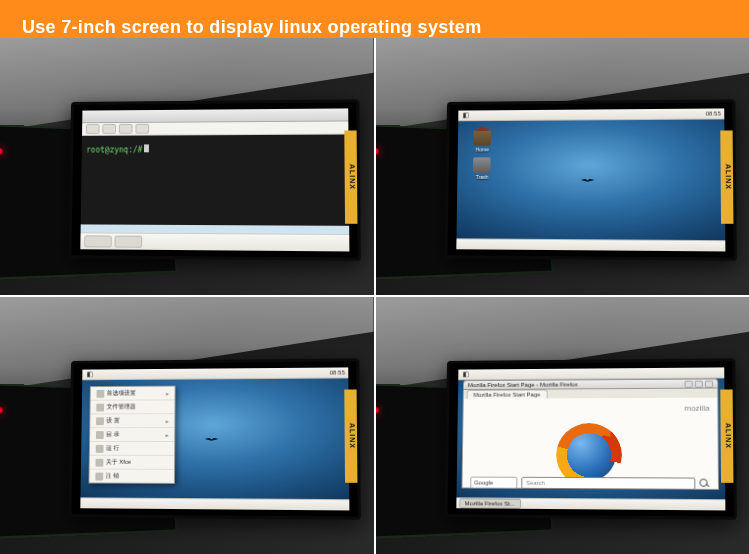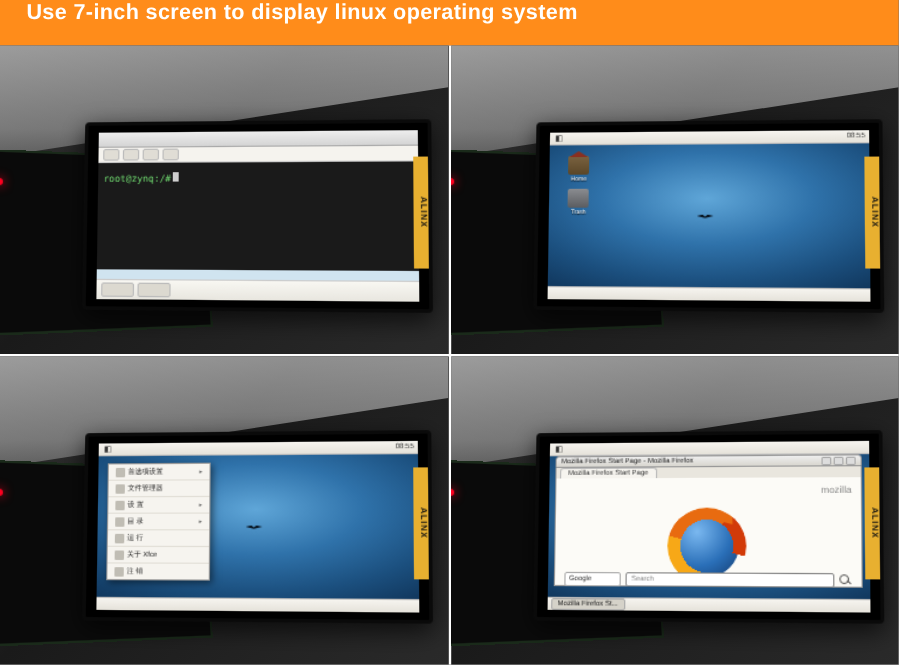--- a/index.html
+++ b/index.html
@@ -1,18 +1,18 @@
 <!DOCTYPE html>
 <html><head>
 <meta charset="utf-8">
 <style>
 * { margin: 0; padding: 0; box-sizing: border-box; }
 body { width: 749px; height: 554px; font-family: -apple-system, "Segoe UI", Arial, sans-serif; background: #4a4a4a; overflow: hidden; }
 
-.header { background: #ff8c1a; height: 38px; display: flex; align-items: flex-start; padding-left: 22px; }
+.header { background: #ff8c1a; height: 38px; display: flex; align-items: flex-end; padding-left: 22px; }
 .header h1 { color: #fff; font-size: 18px; font-weight: bold; letter-spacing: 0.3px; }
 
 .grid { display: grid; grid-template-columns: 1fr 1fr; grid-template-rows: 1fr 1fr; width: 749px; height: 516px; gap: 2px; background: #fff; }
 
 .cell { position: relative; background: linear-gradient(135deg,#3a3a3a 0%,#1a1a1a 40%,#2a2a2a 100%); overflow: hidden; }
 .cell::before { content:""; position:absolute; top:0; left:0; width:100%; height:45%; background: linear-gradient(180deg,#ddd 0%,#aaa 60%,#555 100%); clip-path: polygon(0 0,100% 0,100% 30%,0 80%); opacity:.6; }
 
 .board { position:absolute; bottom:20px; left:-20px; width:200px; height:150px; background:#0a0a0a; border:2px solid #1a2a1a; transform: perspective(400px) rotateY(12deg) rotateX(8deg); }
 .board::after { content:""; position:absolute; top:15%; left:8%; width:6px; height:6px; background:#ff0020; border-radius:50%; box-shadow:0 0 8px #ff0020; }
 

